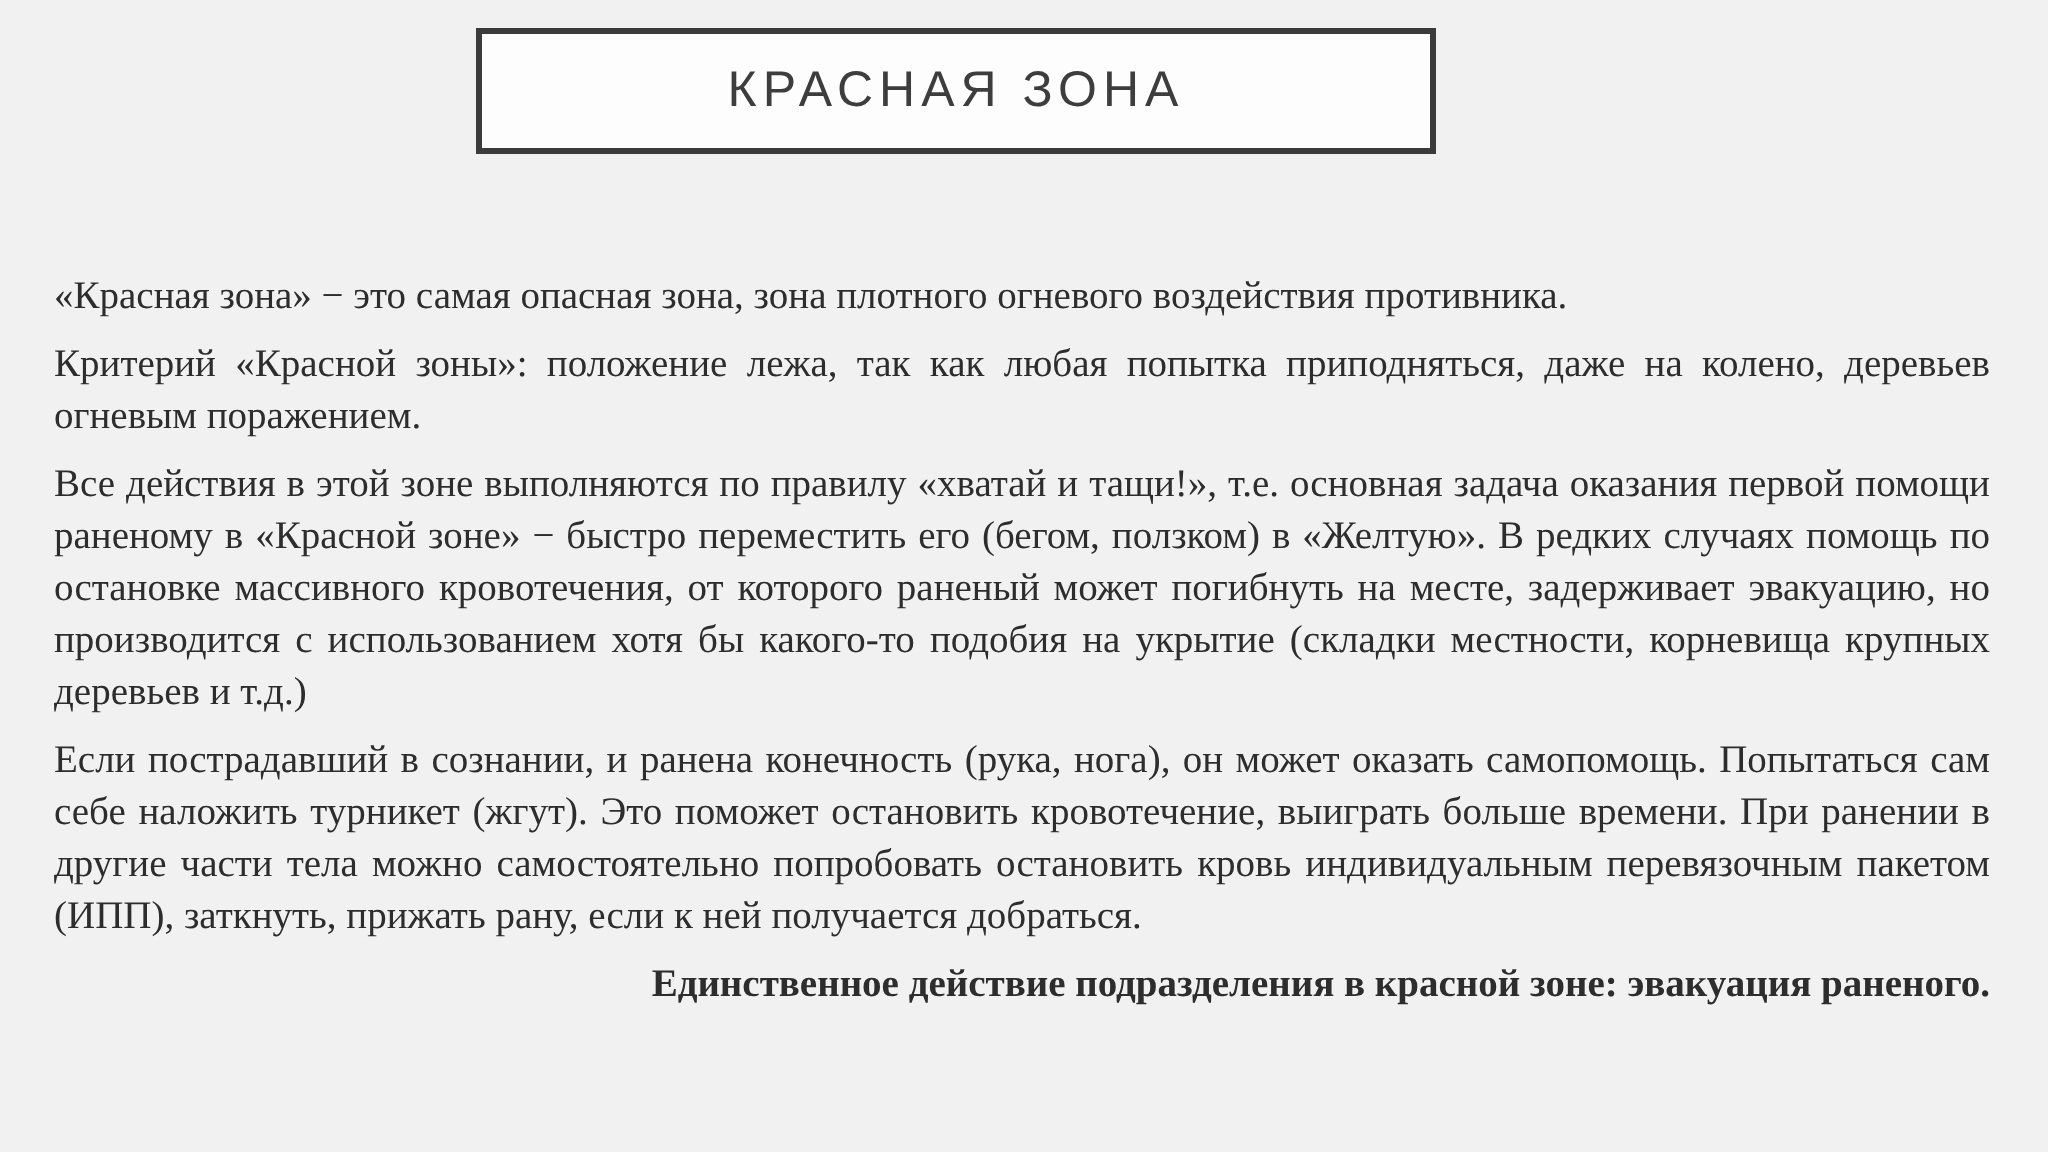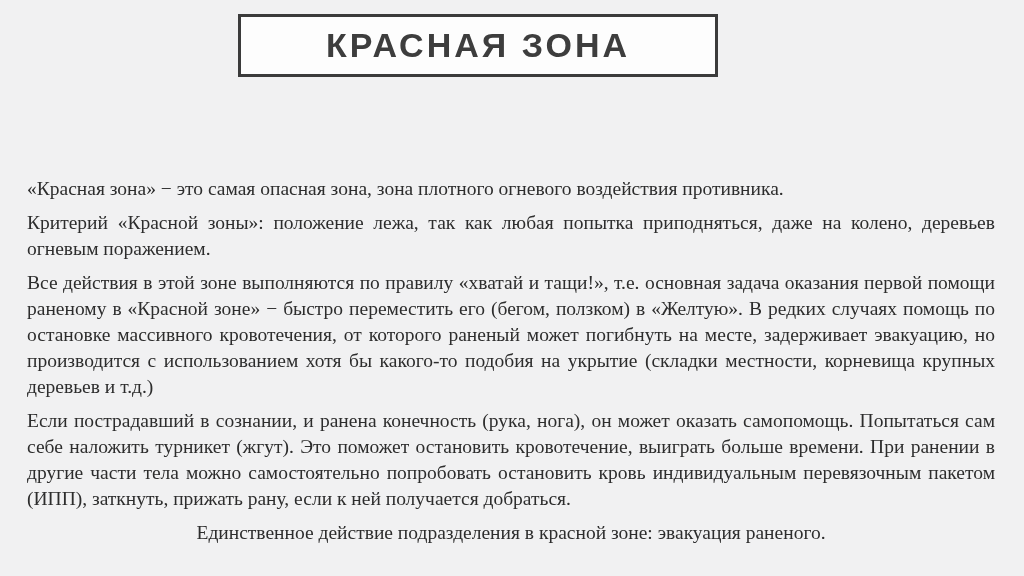--- a/index.html
+++ b/index.html
@@ -23,43 +23,42 @@
     box-sizing: border-box;
     background: #fdfdfd;
     border: 3px solid #3b3b3b;
     display: flex;
     align-items: center;
     justify-content: center;
   }
   .title-box h1 {
     margin: 0;
     font-family: "Liberation Sans", sans-serif;
-    font-weight: 700;
-    font-size: 34px;
+    font-weight: 400;
+    font-size: 25px;
     letter-spacing: 3px;
     color: #3d3d3d;
     white-space: nowrap;
   }
   .content {
     position: absolute;
     left: 27px;
     right: 29px;
     top: 136px;
-    margin-top: 40px;
   }
   .content p {
     margin: 0 0 8px 0;
     font-size: 19.5px;
     line-height: 26px;
     color: #2d2d2d;
     text-align: justify;
   }
   .content p.emphasis {
-    font-weight: 400;
-    text-align: center;
+    font-weight: 700;
+    text-align: right;
   }
 </style>
 </head>
 <body>
 
 <div class="slide">
 
   <div class="title-box">
     <h1>КРАСНАЯ ЗОНА</h1>
   </div>

